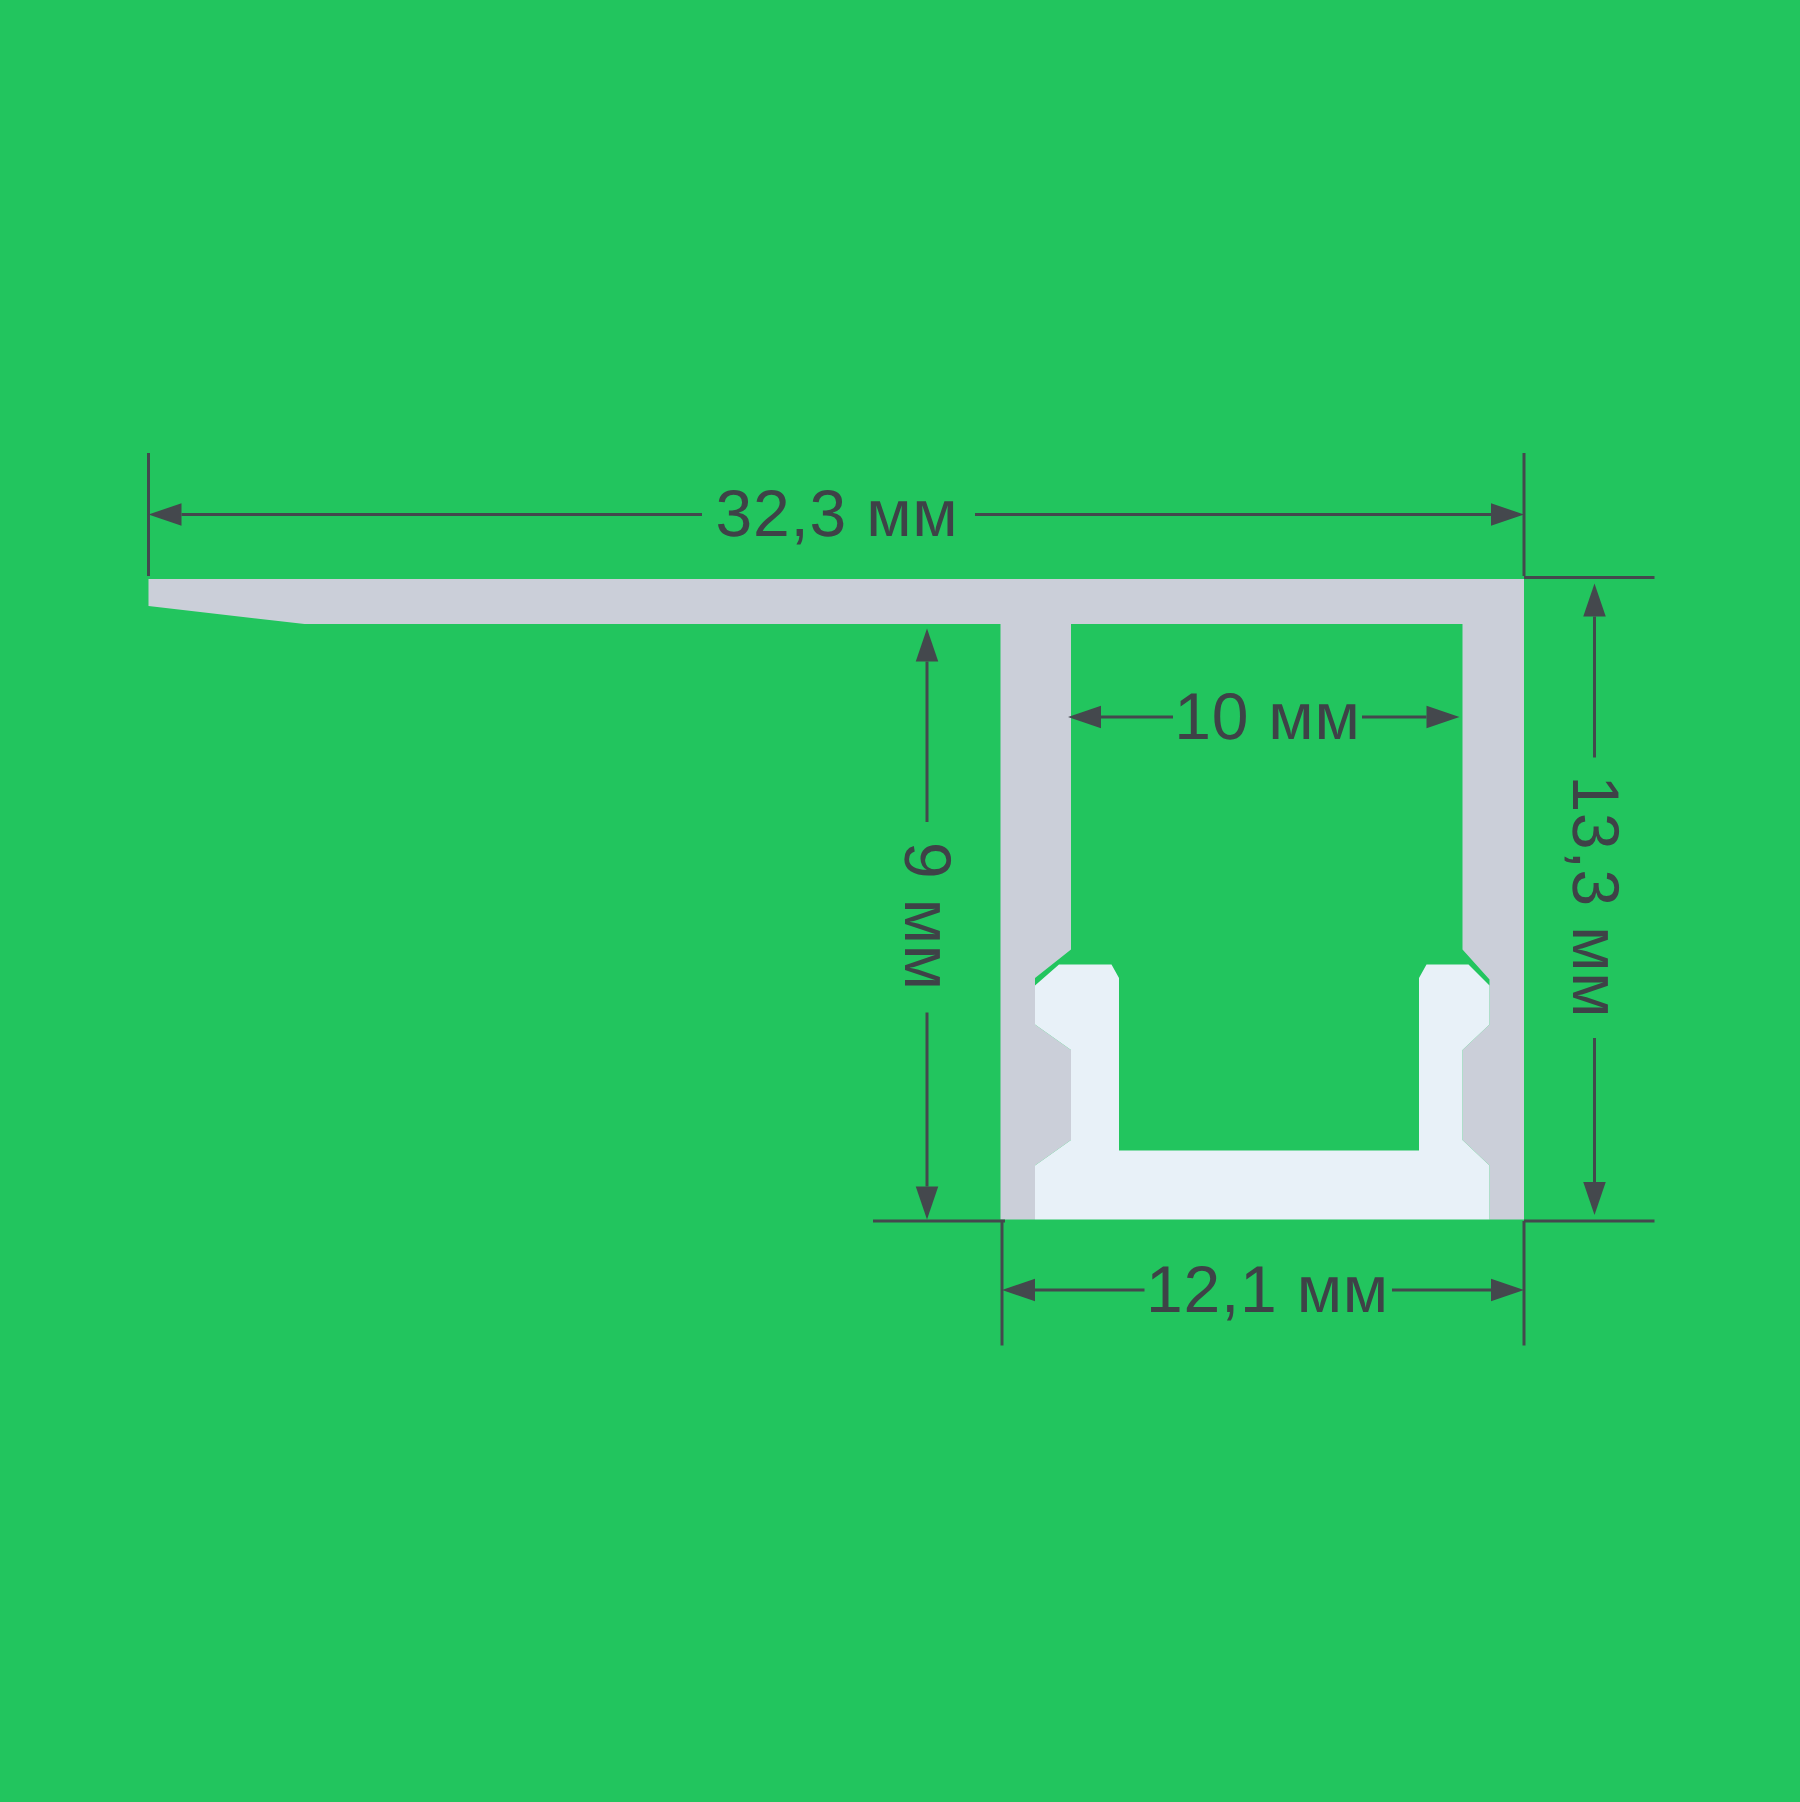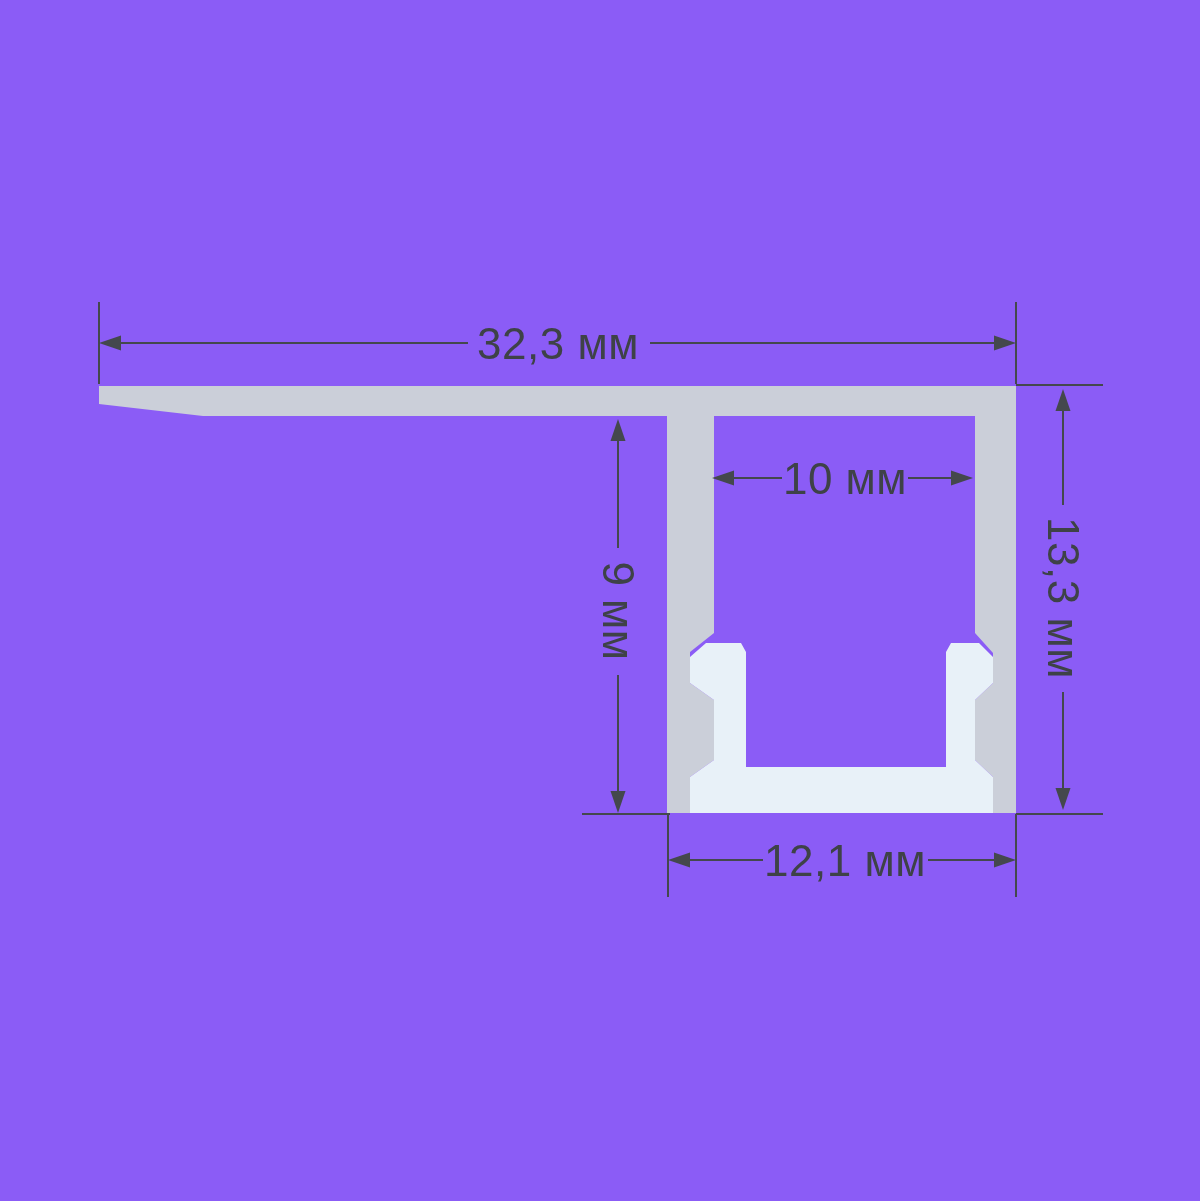--- a/index.html
+++ b/index.html
@@ -4,21 +4,21 @@
 <style>
   html, body {
     margin: 0;
     padding: 0;
     background: #ffffff;
   }
   .stage {
     position: relative;
     width: 1200px;
     height: 1201px;
-    background: #8b5cf6;
+    background: #22c55e;
     overflow: hidden;
   }
   svg { display: block; }
   .dims line { stroke-width: 2; fill: none; }
   .arrows polygon { stroke: none; }
   .labels text {
     font-family: "Liberation Sans", "DejaVu Sans", sans-serif;
     font-size: 44px;
     letter-spacing: 0.5px;
   }

